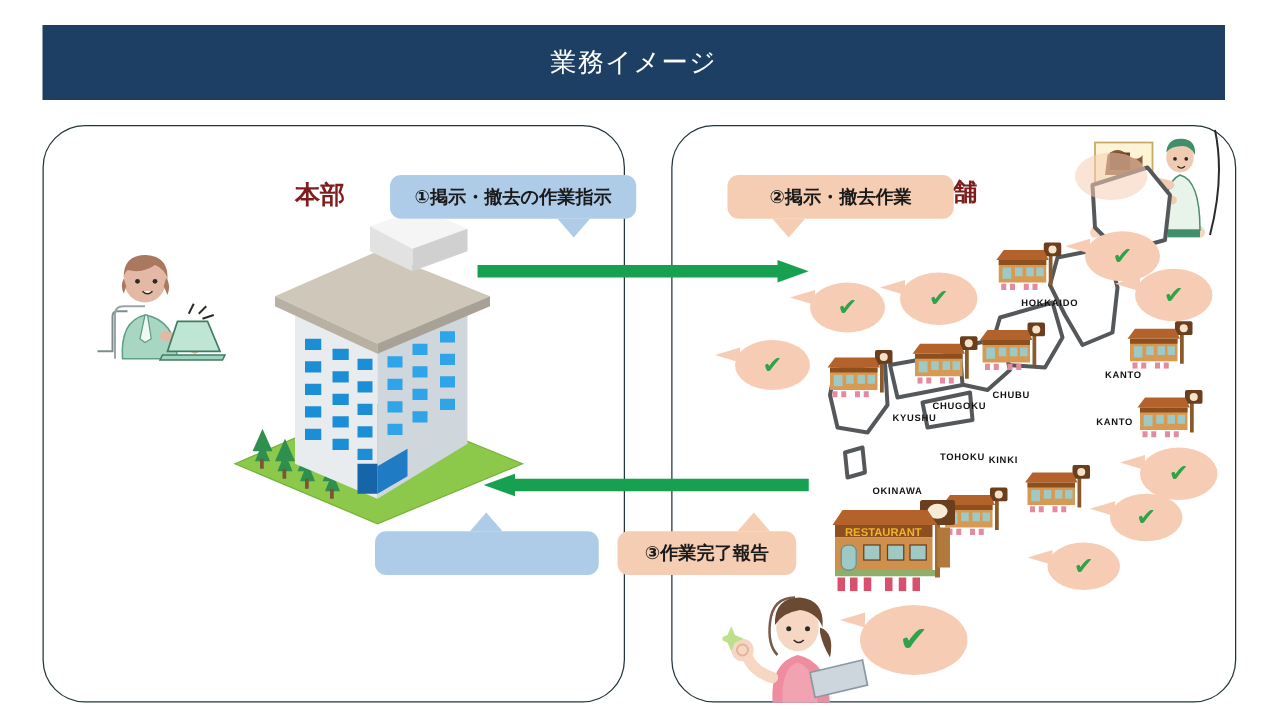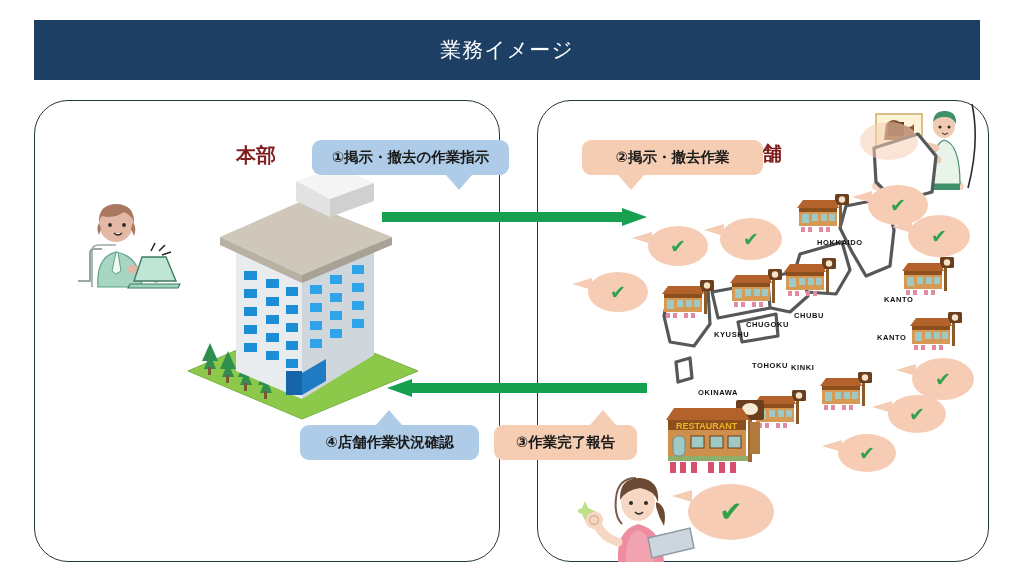--- a/index.html
+++ b/index.html
@@ -501,15 +501,14 @@
 </div>
 <div class="callout peach" id="callout-2">
   <span>②掲示・撤去作業</span>
   <span class="tail"></span>
 </div>
 <div class="callout peach" id="callout-3">
   <span>③作業完了報告</span>
   <span class="tail"></span>
 </div>
 <div class="callout blue" id="callout-4">
-  <span>④店舗作業状況確認</span>
   <span class="tail"></span>
 </div>
 
 </body></html>

